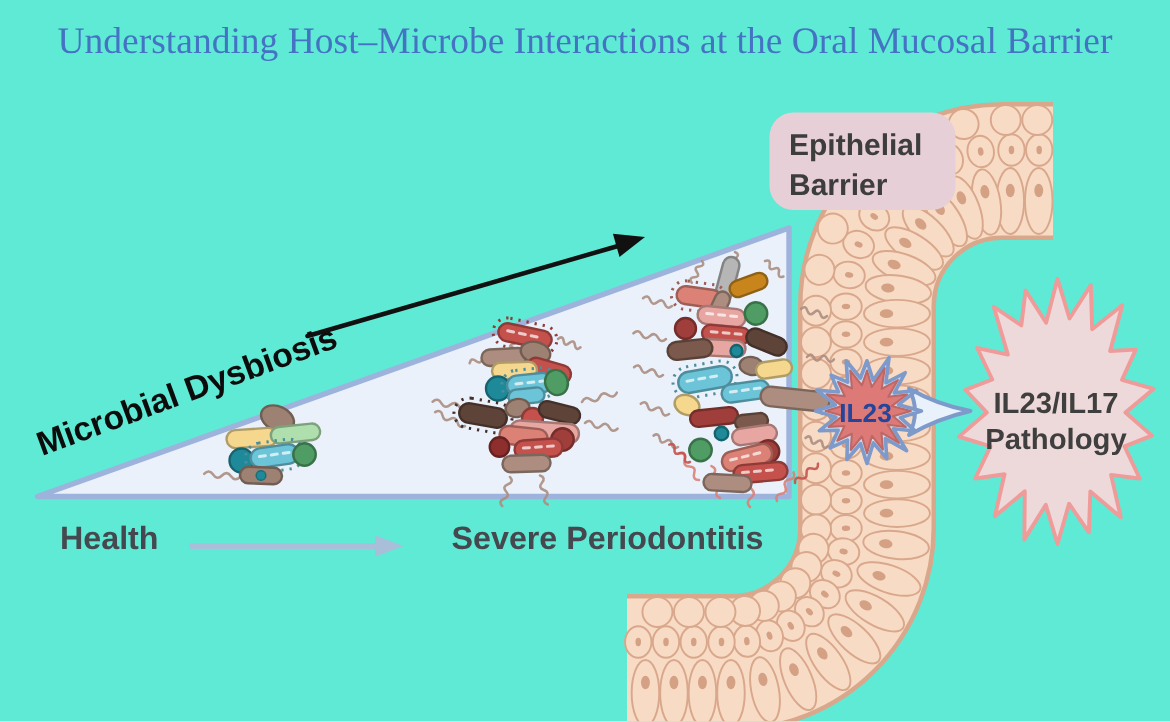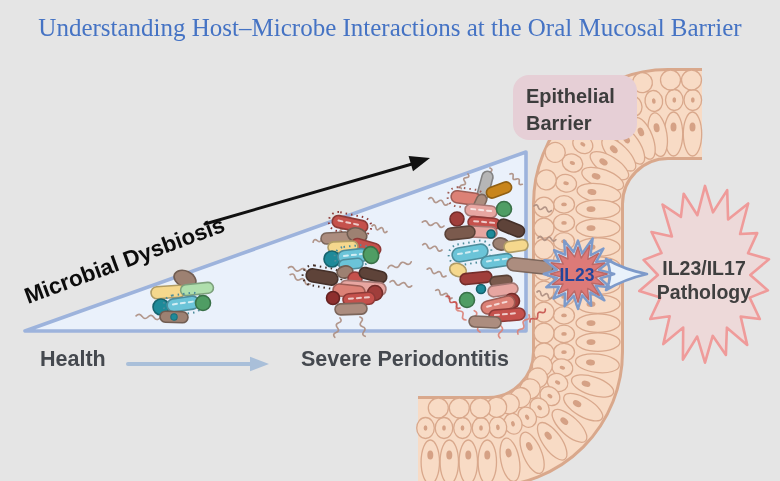--- a/index.html
+++ b/index.html
@@ -1,16 +1,16 @@
 <!DOCTYPE html>
 <html><head>
 <meta charset="utf-8">
 <style>
   html,body{margin:0;padding:0;background:#ffffff;}
-  .stage{position:relative;width:780px;height:481px;background:#e5e5e5;overflow:hidden;
+  .stage{position:relative;width:780px;height:481px;background:#5eead4;overflow:hidden;
          font-family:"Liberation Sans",sans-serif;}
   .title{position:absolute;top:14px;left:0;width:780px;margin:0;text-align:center;
          font-family:"Liberation Serif",serif;font-weight:400;font-size:25px;}
   svg text{font-family:"Liberation Sans",sans-serif;}
 </style>
 </head>
 <body>
 
 <div class="stage">
   <h1 class="title" style="color: rgb(69, 115, 196);">Understanding Host–Microbe Interactions at the Oral Mucosal Barrier</h1>

